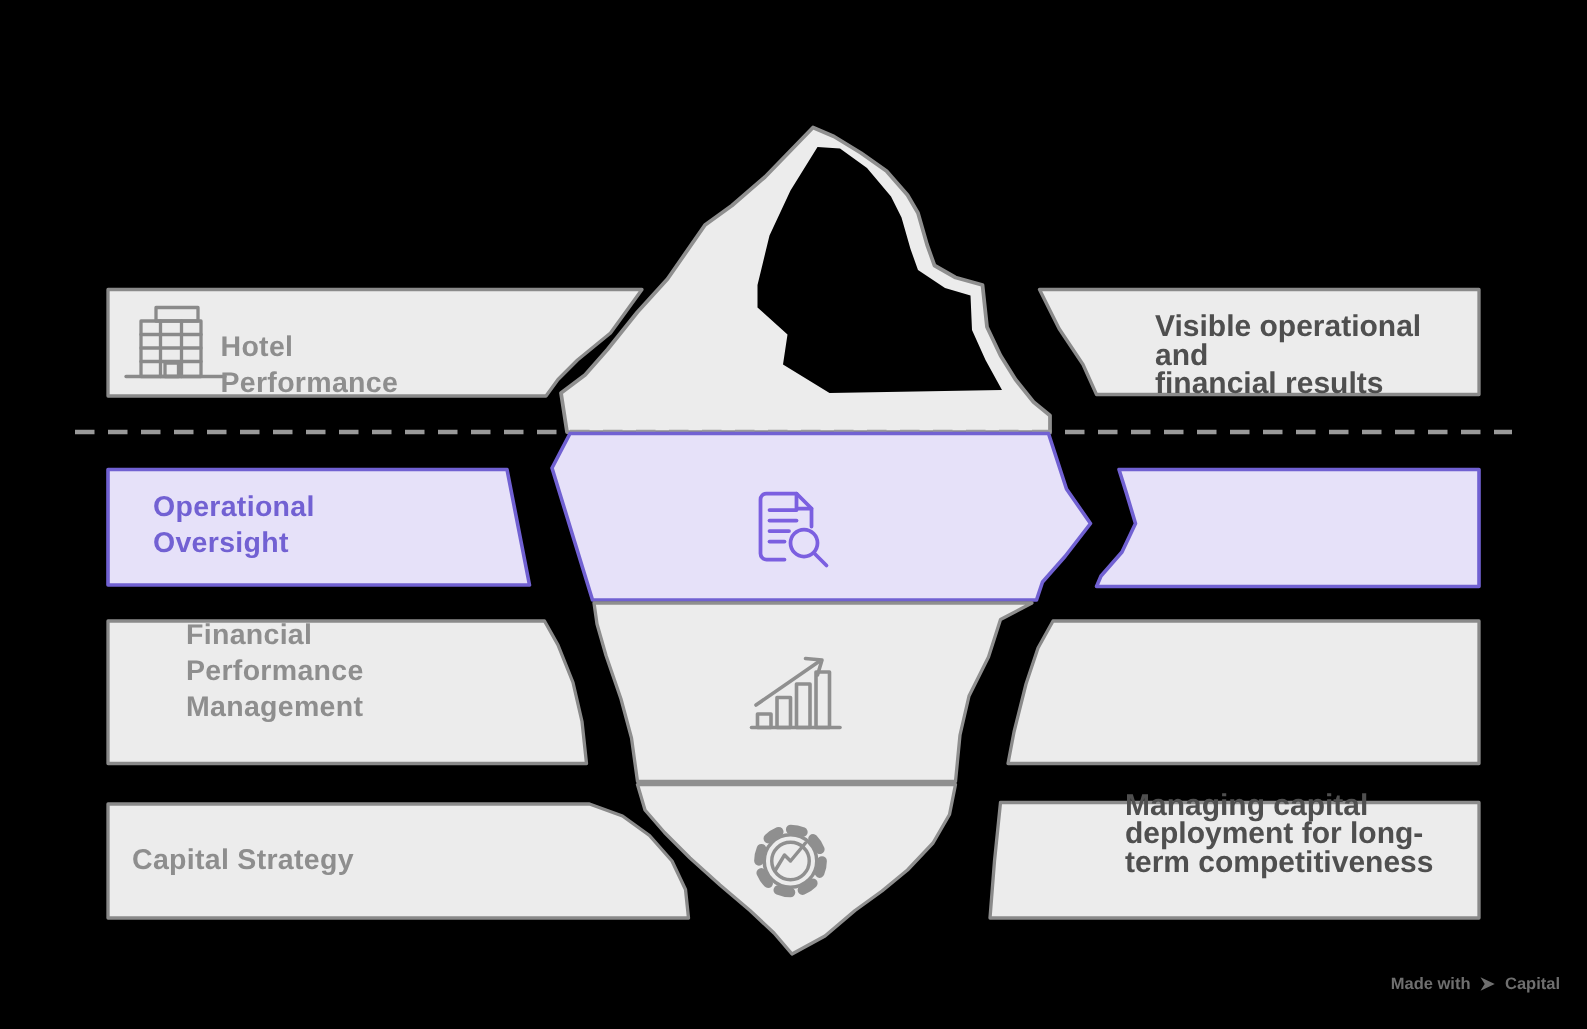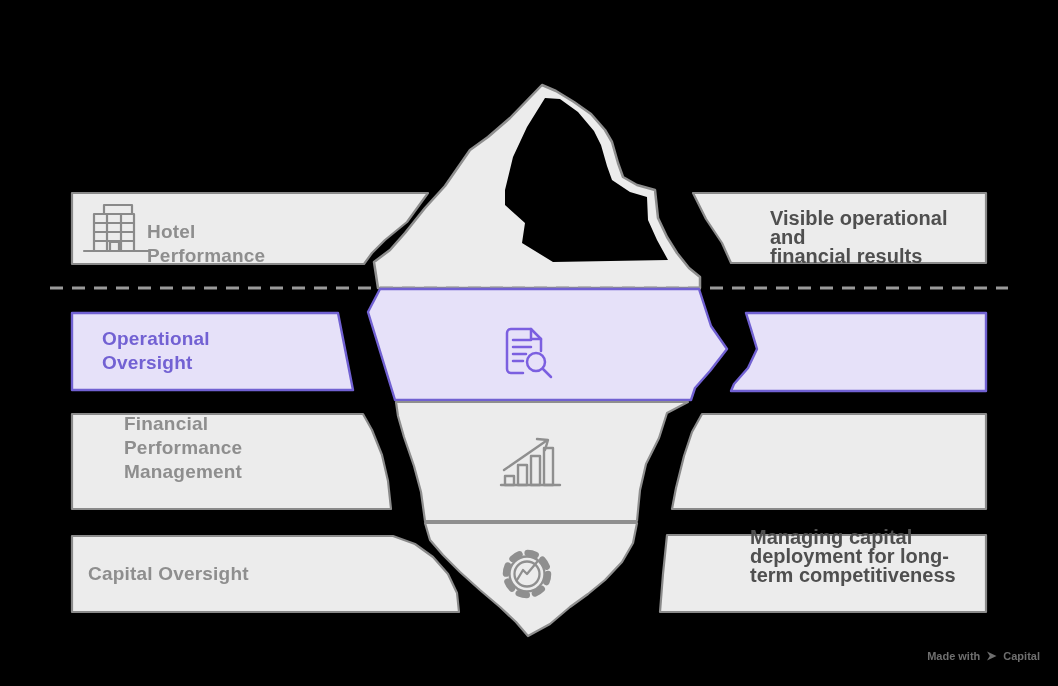--- a/index.html
+++ b/index.html
@@ -97,21 +97,21 @@
   <div class="desc" style="left:770px;top:209px;width:200px;">Visible operational and
 financial results</div>
 
   <div class="label purpletext" style="left:88px;top:327px;width:240px;">Operational
 Oversight</div>
 
   <div class="label" style="left:88px;top:412px;width:260px;margin-left:36px;">Financial
 Performance
 Management</div>
 
-  <div class="label" style="left:88px;top:562px;width:300px;">Capital Oversight</div>
+  <div class="label" style="left:88px;top:562px;width:300px;">Capital Strategy</div>
   <div class="desc" style="left:750px;top:528px;width:220px;">Managing capital
 deployment for long-
 term competitiveness</div>
 
   <div class="watermark">
     <span>Made with</span>
     <svg width="13" height="12" viewBox="0 0 13 12">
       <path d="M2,10.5 L11.5,6 L2,1.5 L4.8,6 Z" fill="#6f6f6f"></path>
     </svg>
     <span>Capital</span>

